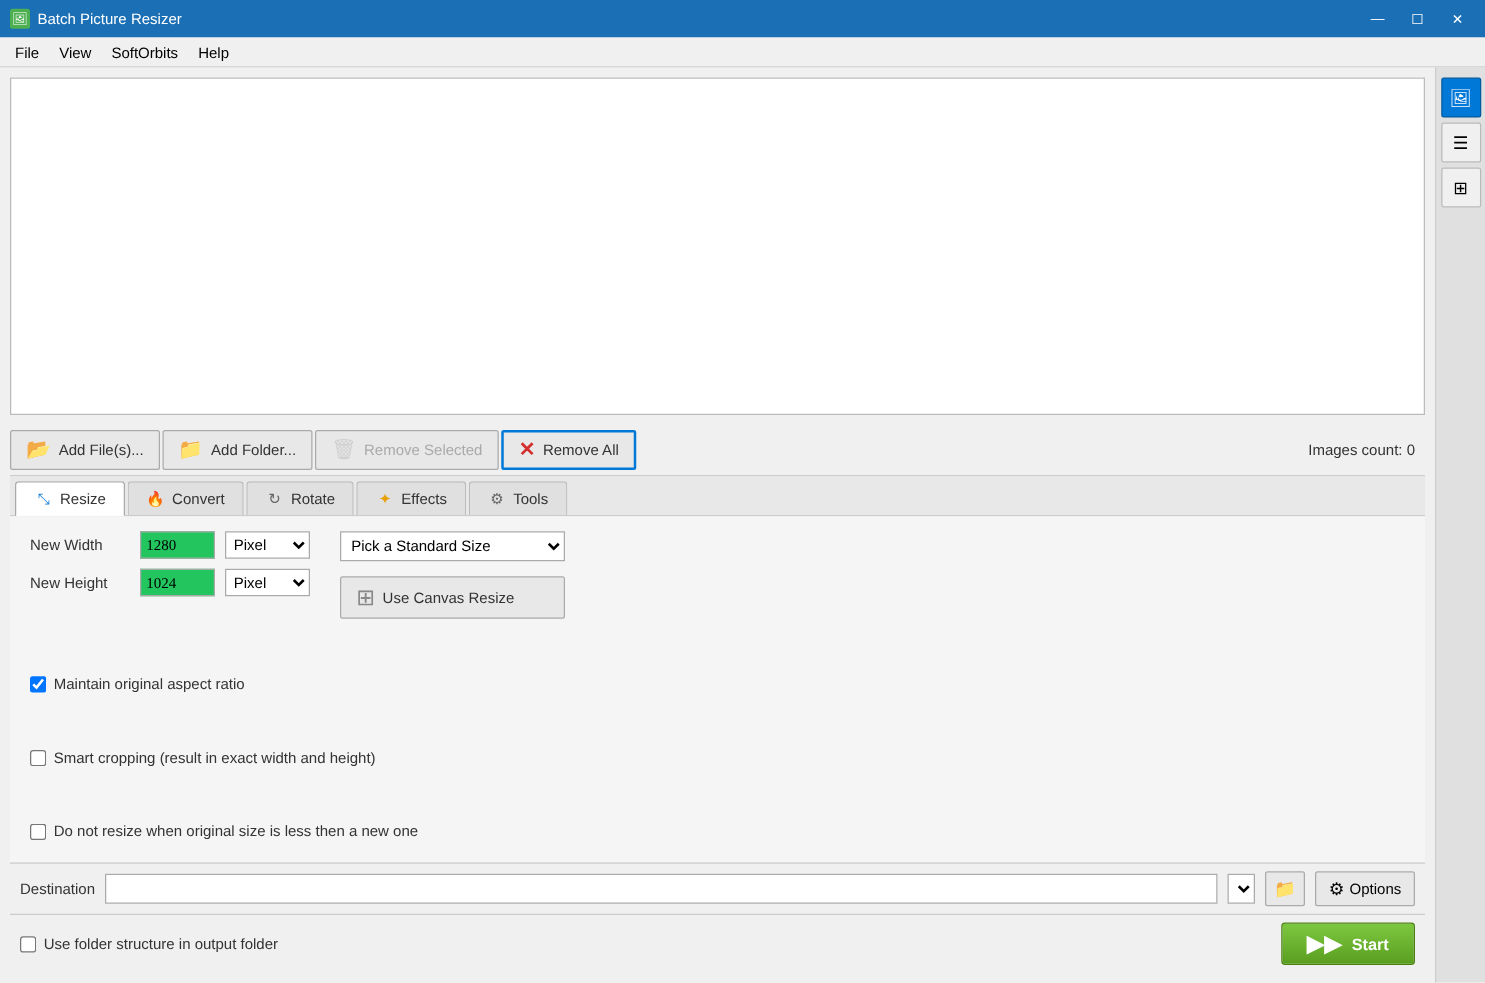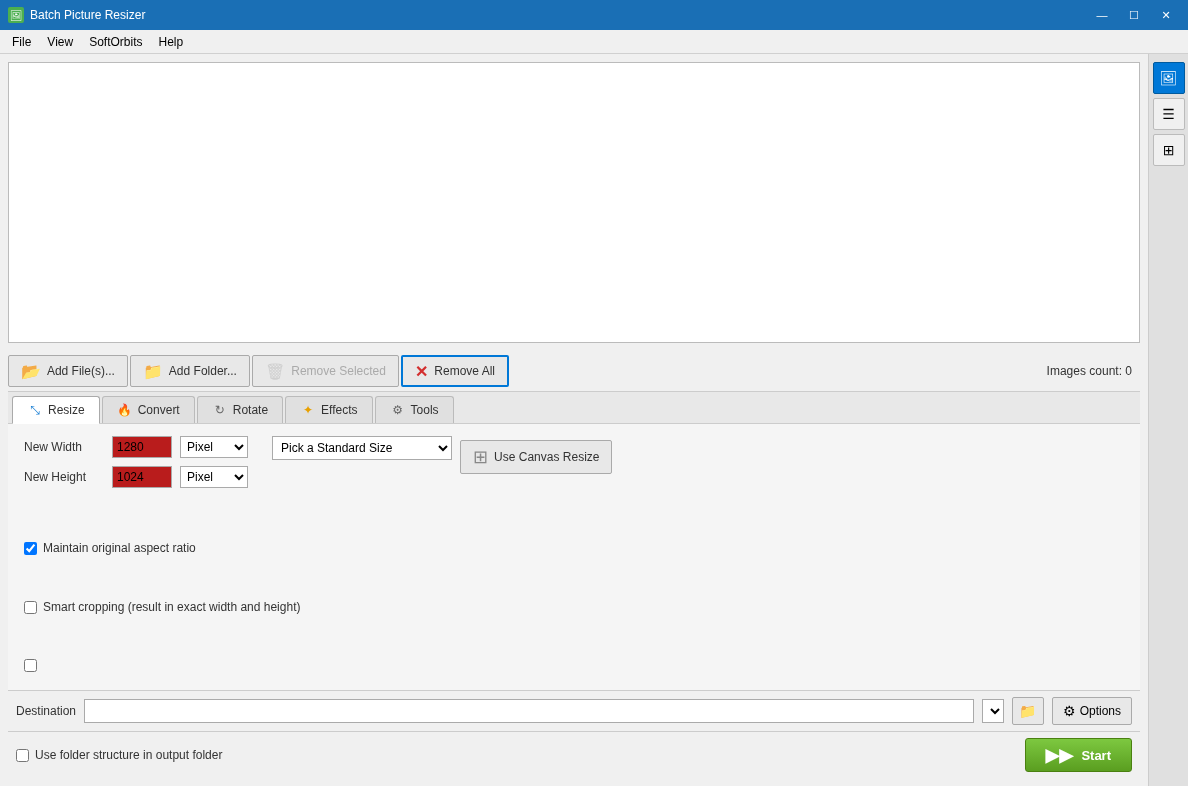--- a/index.html
+++ b/index.html
@@ -181,21 +181,22 @@
       width: 80px;
       font-size: 12px;
       color: #333;
     }
     .resize-input {
       width: 60px;
       height: 22px;
       border: 1px solid #aaa;
       padding: 2px 4px;
       font-size: 12px;
-      background: #b91c1c;
+      background: #22c55e;
+      font-family: Liberation Serif, serif;
     }
     .resize-select {
       height: 22px;
       border: 1px solid #aaa;
       padding: 0 2px;
       font-size: 12px;
       background: white;
       cursor: pointer;
     }
 
@@ -428,21 +429,21 @@
               <span class="resize-label">New Height</span>
               <input class="resize-input" type="text" value="1024" style="">
               <select class="resize-select">
                 <option>Pixel</option>
                 <option>Percent</option>
                 <option>Cm</option>
                 <option>Inch</option>
               </select>
             </div>
           </div>
-          <div style="display:flex; flex-direction:row; gap:8px; justify-content:flex-start;">
+          <div style="display:flex; flex-direction:column; gap:8px; justify-content:flex-start;">
             <select class="standard-size-select">
               <option>Pick a Standard Size</option>
               <option>640×480</option>
               <option>800×600</option>
               <option>1024×768</option>
               <option>1280×1024</option>
               <option>1920×1080</option>
             </select>
             <button class="canvas-resize-btn">
               <span style="font-size:18px; color:#888;">⊞</span>
@@ -454,20 +455,21 @@
           <div class="checkbox-row">
             <input type="checkbox" id="maintain_aspect" checked="" style="">
             <label for="maintain_aspect">Maintain original aspect ratio</label>
           </div>
           <div class="checkbox-row">
             <input type="checkbox" id="smart_crop" style="">
             <label for="smart_crop">Smart cropping (result in exact width and height)</label>
           </div>
           <div class="checkbox-row">
             <input type="checkbox" id="no_resize" style="">
+            <label for="no_resize">Do not resize when original size is less then a new one</label>
           </div>
         </div>
       </div>
     </div>
 
     <div class="destination-bar">
       <span class="dest-label">Destination</span>
       <input class="dest-input" type="text" style="">
       <select style="height:24px; border:1px solid #aaa; background:white;">
         <option></option>

